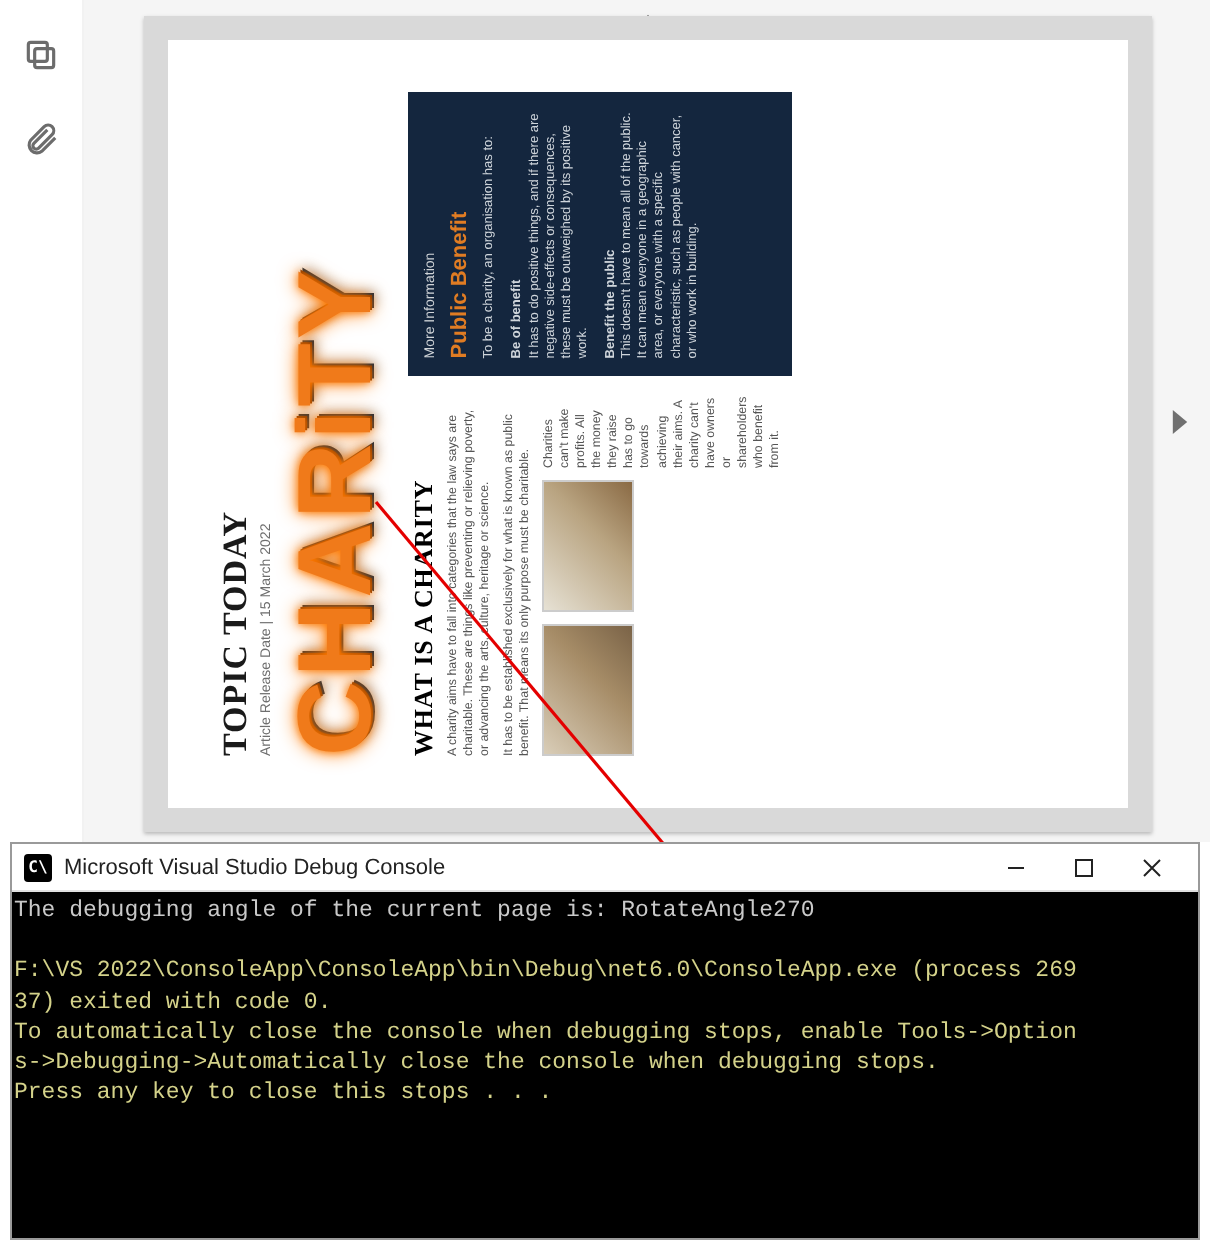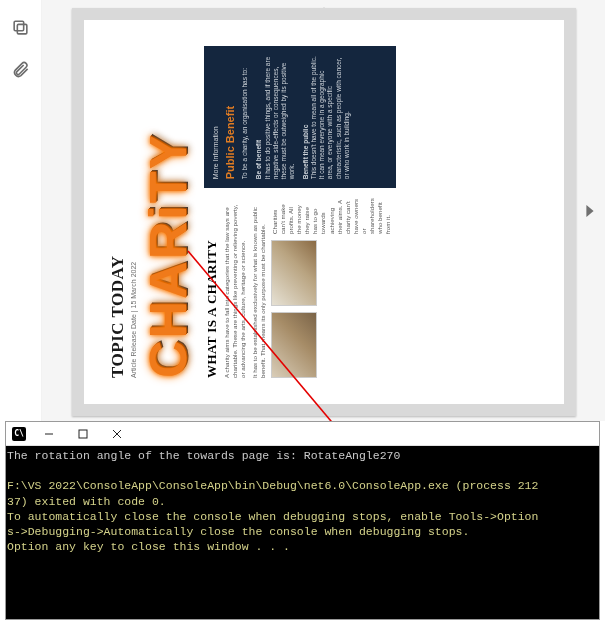--- a/index.html
+++ b/index.html
@@ -135,38 +135,39 @@
       </marker>
     </defs>
   <line x1="188" y1="251" x2="357" y2="452" stroke="#e40000" stroke-width="1.6" marker-end="url(#ah)"></line>
 </svg>
 
 <div class="console-window">
   <div class="titlebar">
     <div class="tb-icon">
         <span>C\</span>
       </div>
+    <div class="tb-title">Microsoft Visual Studio Debug Console</div>
     <div class="win-btns">
       <div class="win-btn">
           <svg viewBox="0 0 10 10">
             <path d="M1 5 H9" stroke="#222" stroke-width="1"></path>
           </svg>
         </div>
       <div class="win-btn">
           <svg viewBox="0 0 10 10">
             <rect x="1" y="1" width="8" height="8" fill="none" stroke="#222" stroke-width="1"></rect>
           </svg>
         </div>
       <div class="win-btn">
           <svg viewBox="0 0 10 10">
             <path d="M1 1 L9 9 M9 1 L1 9" stroke="#222" stroke-width="1"></path>
           </svg>
         </div>
     </div>
   </div>
-  <div class="console-body"><span>The rotation angle of the towards page is: RotateAngle270</span>
+  <div class="console-body"><span>The debugging angle of the current page is: RotateAngle270</span>
 <span></span>
-<span class="yellow">F:\VS 2022\ConsoleApp\ConsoleApp\bin\Debug\net6.0\ConsoleApp.exe (process 212</span>
+<span class="yellow">F:\VS 2022\ConsoleApp\ConsoleApp\bin\Debug\net6.0\ConsoleApp.exe (process 269</span>
 <span class="yellow">37) exited with code 0.</span>
 <span class="yellow">To automatically close the console when debugging stops, enable Tools-&gt;Option</span>
 <span class="yellow">s-&gt;Debugging-&gt;Automatically close the console when debugging stops.</span>
-<span class="yellow">Option any key to close this window . . .</span></div>
+<span class="yellow">Press any key to close this stops . . .</span></div>
 </div>
 
 </body></html>

